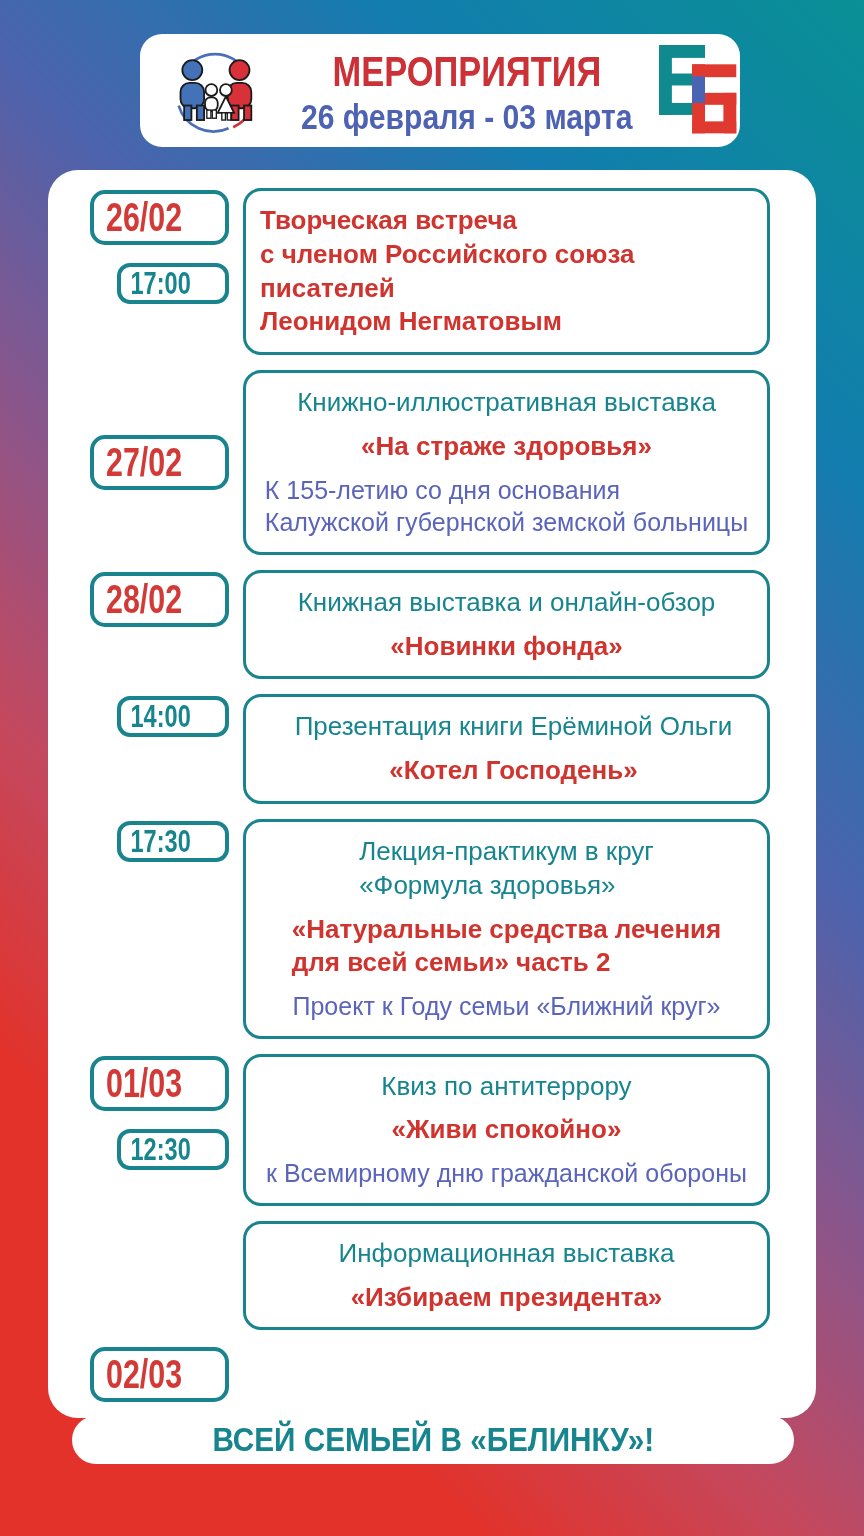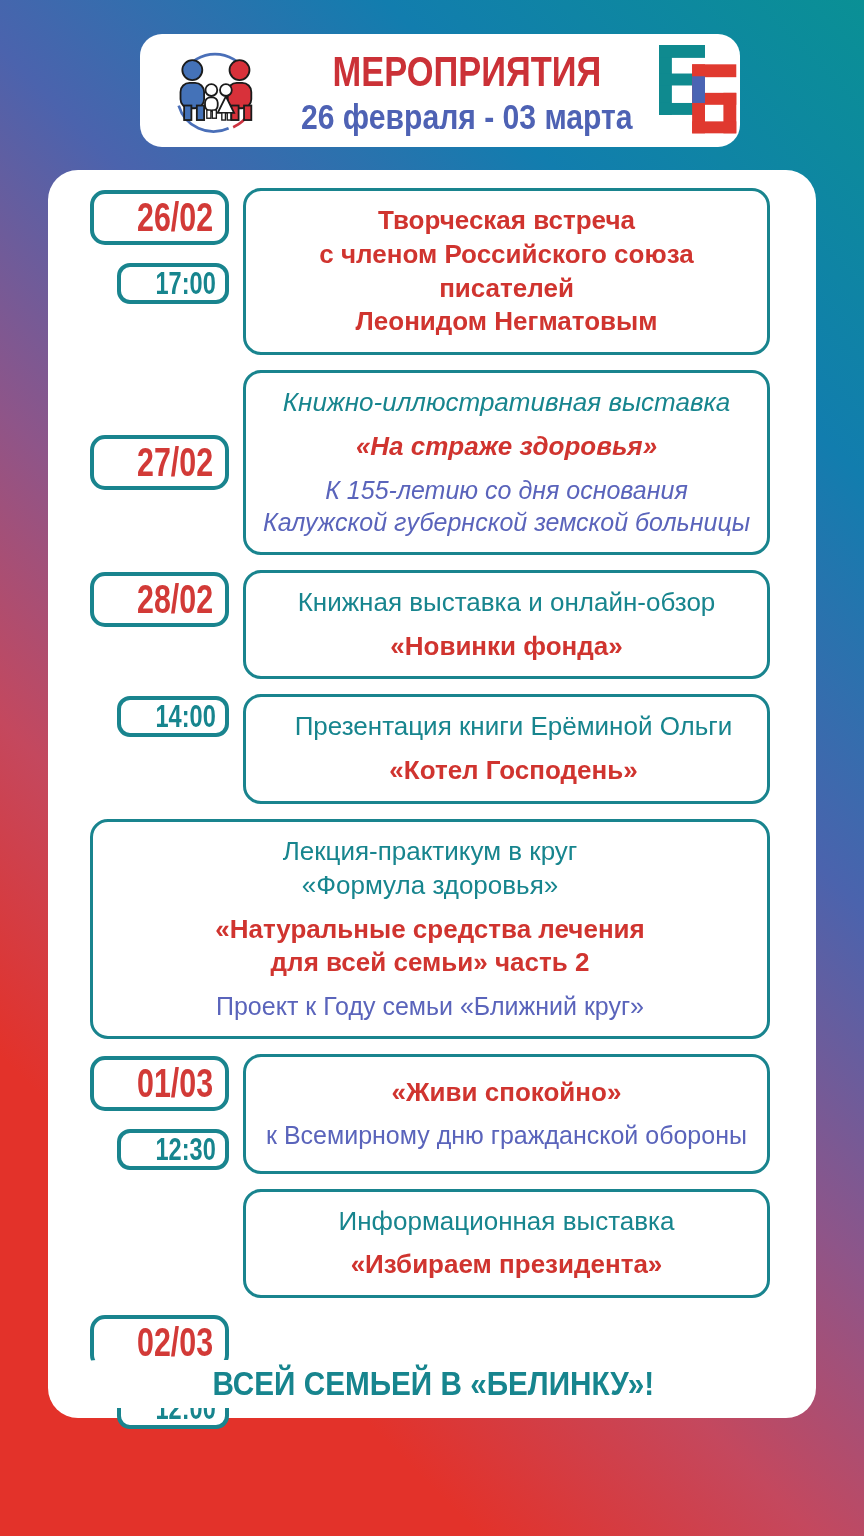--- a/index.html
+++ b/index.html
@@ -36,43 +36,43 @@
     display:flex; flex-direction:column; justify-content:space-between;
   }
   .row{display:flex; gap:14px;}
   .badges{
     width:139px; flex:none; display:flex; flex-direction:column;
     align-items:flex-end; gap:18px; padding-top:2px; box-sizing:border-box;
   }
   .badges.center{justify-content:center; padding-top:0;}
   .badge{
     background:#ffffff; border:4px solid #19848e; box-sizing:border-box;
-    text-align:right; font-weight:bold; white-space:nowrap;
+    text-align:left; font-weight:bold; white-space:nowrap;
   }
   .badge .cond{display:inline-block; transform:scaleX(0.76); transform-origin:center;}
   .badge.date{
     width:139px; height:55px; border-radius:15px;
     color:#d23a37; font-size:40px; line-height:47px;
   }
   .badge.time{
     width:112px; height:41px; border-radius:13px;
     color:#17858e; font-size:31px; line-height:33px;
   }
   .event-box{
     flex:1; border:3.5px solid #19848e; border-radius:18px; box-sizing:border-box;
     display:flex; flex-direction:column; justify-content:center; align-items:center;
-    text-align:center; padding:8px 14px;
+    padding:8px 14px;
   }
   .event-box p{margin:5px 0; white-space:pre-line; line-height:1.3;}
   .event-box p.teal{color:#17858e; font-size:26px; font-weight:normal;}
   .event-box p.red{color:#d0342f; font-size:26px; font-weight:bold;}
   .event-box p.blue{color:#5a64bb; font-size:25px; font-weight:normal;}
   
   .footer-pill{
-    position:absolute; left:72px; top:1360px; width:722px; height:48px;
+    position:absolute; left:72px; top:1416px; width:722px; height:48px;
     background:#ffffff; border-radius:24px;
     display:flex; align-items:center; justify-content:center;
   }
   .footer-text{
     color:#17858e; font-weight:bold; font-size:33px;
     display:inline-block; transform:scaleX(0.9); transform-origin:center;
     white-space:nowrap;
   }
   .logo{flex:none;}
 </style>
@@ -142,21 +142,21 @@
           <div class="event-box" style="min-height: 106px;">
             <p class="red">Творческая встреча
 с членом Российского союза писателей
 Леонидом Негматовым</p>
           </div>
         </div>
         <div class="row">
           <div class="badges center">
             <div class="badge date"><span class="cond">27/02</span></div>
           </div>
-          <div class="event-box" style="min-height: 158px; font-style: italic;">
+          <div class="event-box" style="min-height: 158px;">
             <p class="teal">Книжно-иллюстративная выставка</p>
             <p class="red">«На страже здоровья»</p>
             <p class="blue">К 155-летию со дня основания
 Калужской губернской земской больницы</p>
           </div>
         </div>
         <div class="row">
           <div class="badges">
             <div class="badge date"><span class="cond">28/02</span></div>
           </div>
@@ -168,34 +168,38 @@
         <div class="row">
           <div class="badges">
             <div class="badge time"><span class="cond">14:00</span></div>
           </div>
           <div class="event-box" style="min-height: 86px; padding-left: 28px;">
             <p class="teal">Презентация книги Ерёминой Ольги</p>
             <p class="red">«Котел Господень»</p>
           </div>
         </div>
         <div class="row">
+          <div class="badges">
+            <div class="badge time"><span class="cond">17:30</span></div>
+          </div>
           <div class="event-box" style="min-height: 182px;">
             <p class="teal">Лекция-практикум в круг
 «Формула здоровья»</p>
             <p class="red">«Натуральные средства лечения
 для всей семьи» часть 2</p>
             <p class="blue">Проект к Году семьи «Ближний круг»</p>
           </div>
         </div>
         <div class="row">
           <div class="badges">
             <div class="badge date"><span class="cond">01/03</span></div>
             <div class="badge time"><span class="cond">12:30</span></div>
           </div>
           <div class="event-box" style="min-height: 120px;">
+            <p class="teal">Квиз по антитеррору</p>
             <p class="red">«Живи спокойно»</p>
             <p class="blue">к Всемирному дню гражданской обороны</p>
           </div>
         </div>
         <div class="row">
           <div class="badges"></div>
           <div class="event-box" style="min-height: 84px;">
             <p class="teal">Информационная выставка</p>
             <p class="red">«Избираем президента»</p>
           </div>

